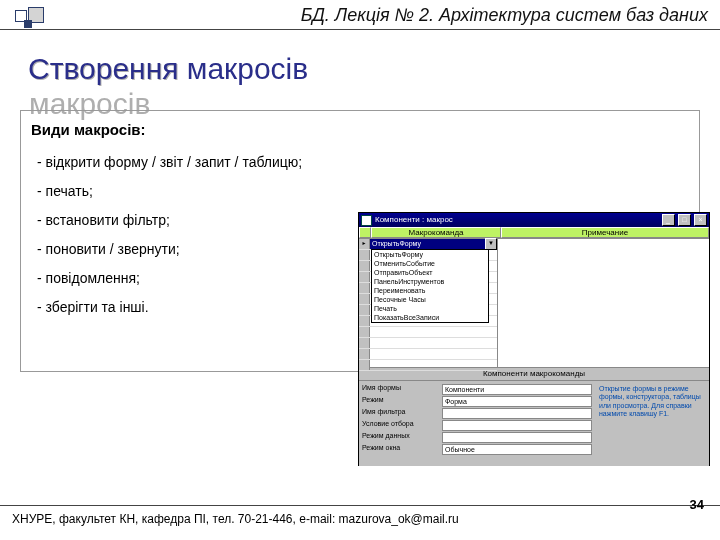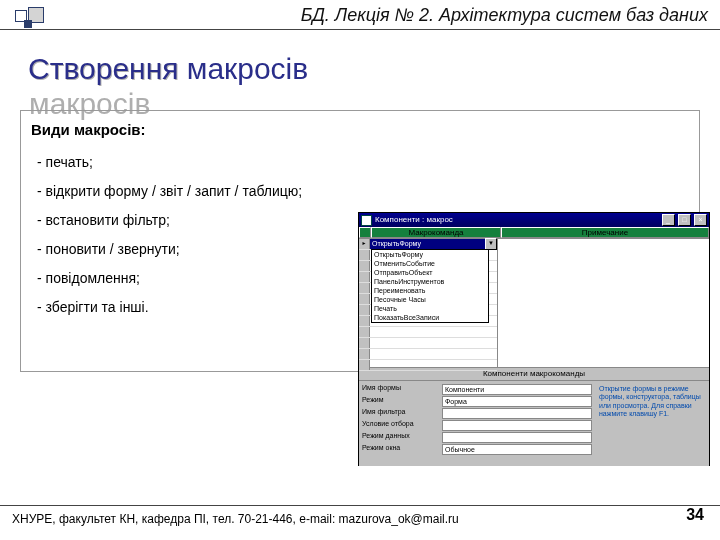--- a/index.html
+++ b/index.html
@@ -105,21 +105,21 @@
   .titlebar .caption { display:flex; align-items:flex-start; gap:3px; }
   .titlebar .icon { width:9px; height:9px; background:#fff; border:1px solid #044; }
   .titlebar .btns span {
     display:inline-block; width:11px; height:10px; background:#c0c0c0;
     border:1px solid #000; border-left-color:#fff; border-top-color:#fff;
     font-size:7px; text-align:center; line-height:9px; margin-left:1px;
   }
   .cols {
     display:flex;
     height: 11px;
-    background:#15803d;
+    background:#bef264;
     border-bottom: 1px solid #888;
   }
   .cols .col {
     border: 1px solid #888;
     border-left-color:#fff; border-top-color:#fff;
     text-align:center;
     line-height: 9px;
     font-size:8px;
   }
   .grid-area {
@@ -205,23 +205,23 @@
   }
 
   .footer {
     position: absolute;
     bottom: 14px;
     left: 12px;
     font-size: 12px;
   }
   .page-num {
     position: absolute;
-    bottom: 16px;
+    bottom: 28px;
     right: 16px;
-    font-size: 16px;
+    font-size: 13px;
     font-weight: bold;
   }
   .footer-line {
     position: absolute;
     bottom: 34px;
     left: 0; right: 0;
     border-top: 1px solid #444;
   }
 </style>
 </head>
@@ -235,22 +235,22 @@
 <div class="header-text">БД. Лекція № 2. Архітектура систем баз даних</div>
 <div class="header-line"></div>
 
 <div class="title">
   <span class="shadow">Створення макросів</span>
   <span class="main">Створення макросів</span>
 </div>
 
 <div class="body-box">
   <div class="subhead">Види макросів:</div>
+  <div class="item">- відкрити форму / звіт / запит / таблицю;</div>
   <div class="item">- печать;</div>
-  <div class="item">- відкрити форму / звіт / запит / таблицю;</div>
   <div class="item">- встановити фільтр;</div>
   <div class="item">- поновити / звернути;</div>
   <div class="item">- повідомлення;</div>
   <div class="item">- зберігти та інші.</div>
 </div>
 
 <div class="winshot">
   <div class="titlebar">
     <span class="caption">
       <span class="icon"></span>

